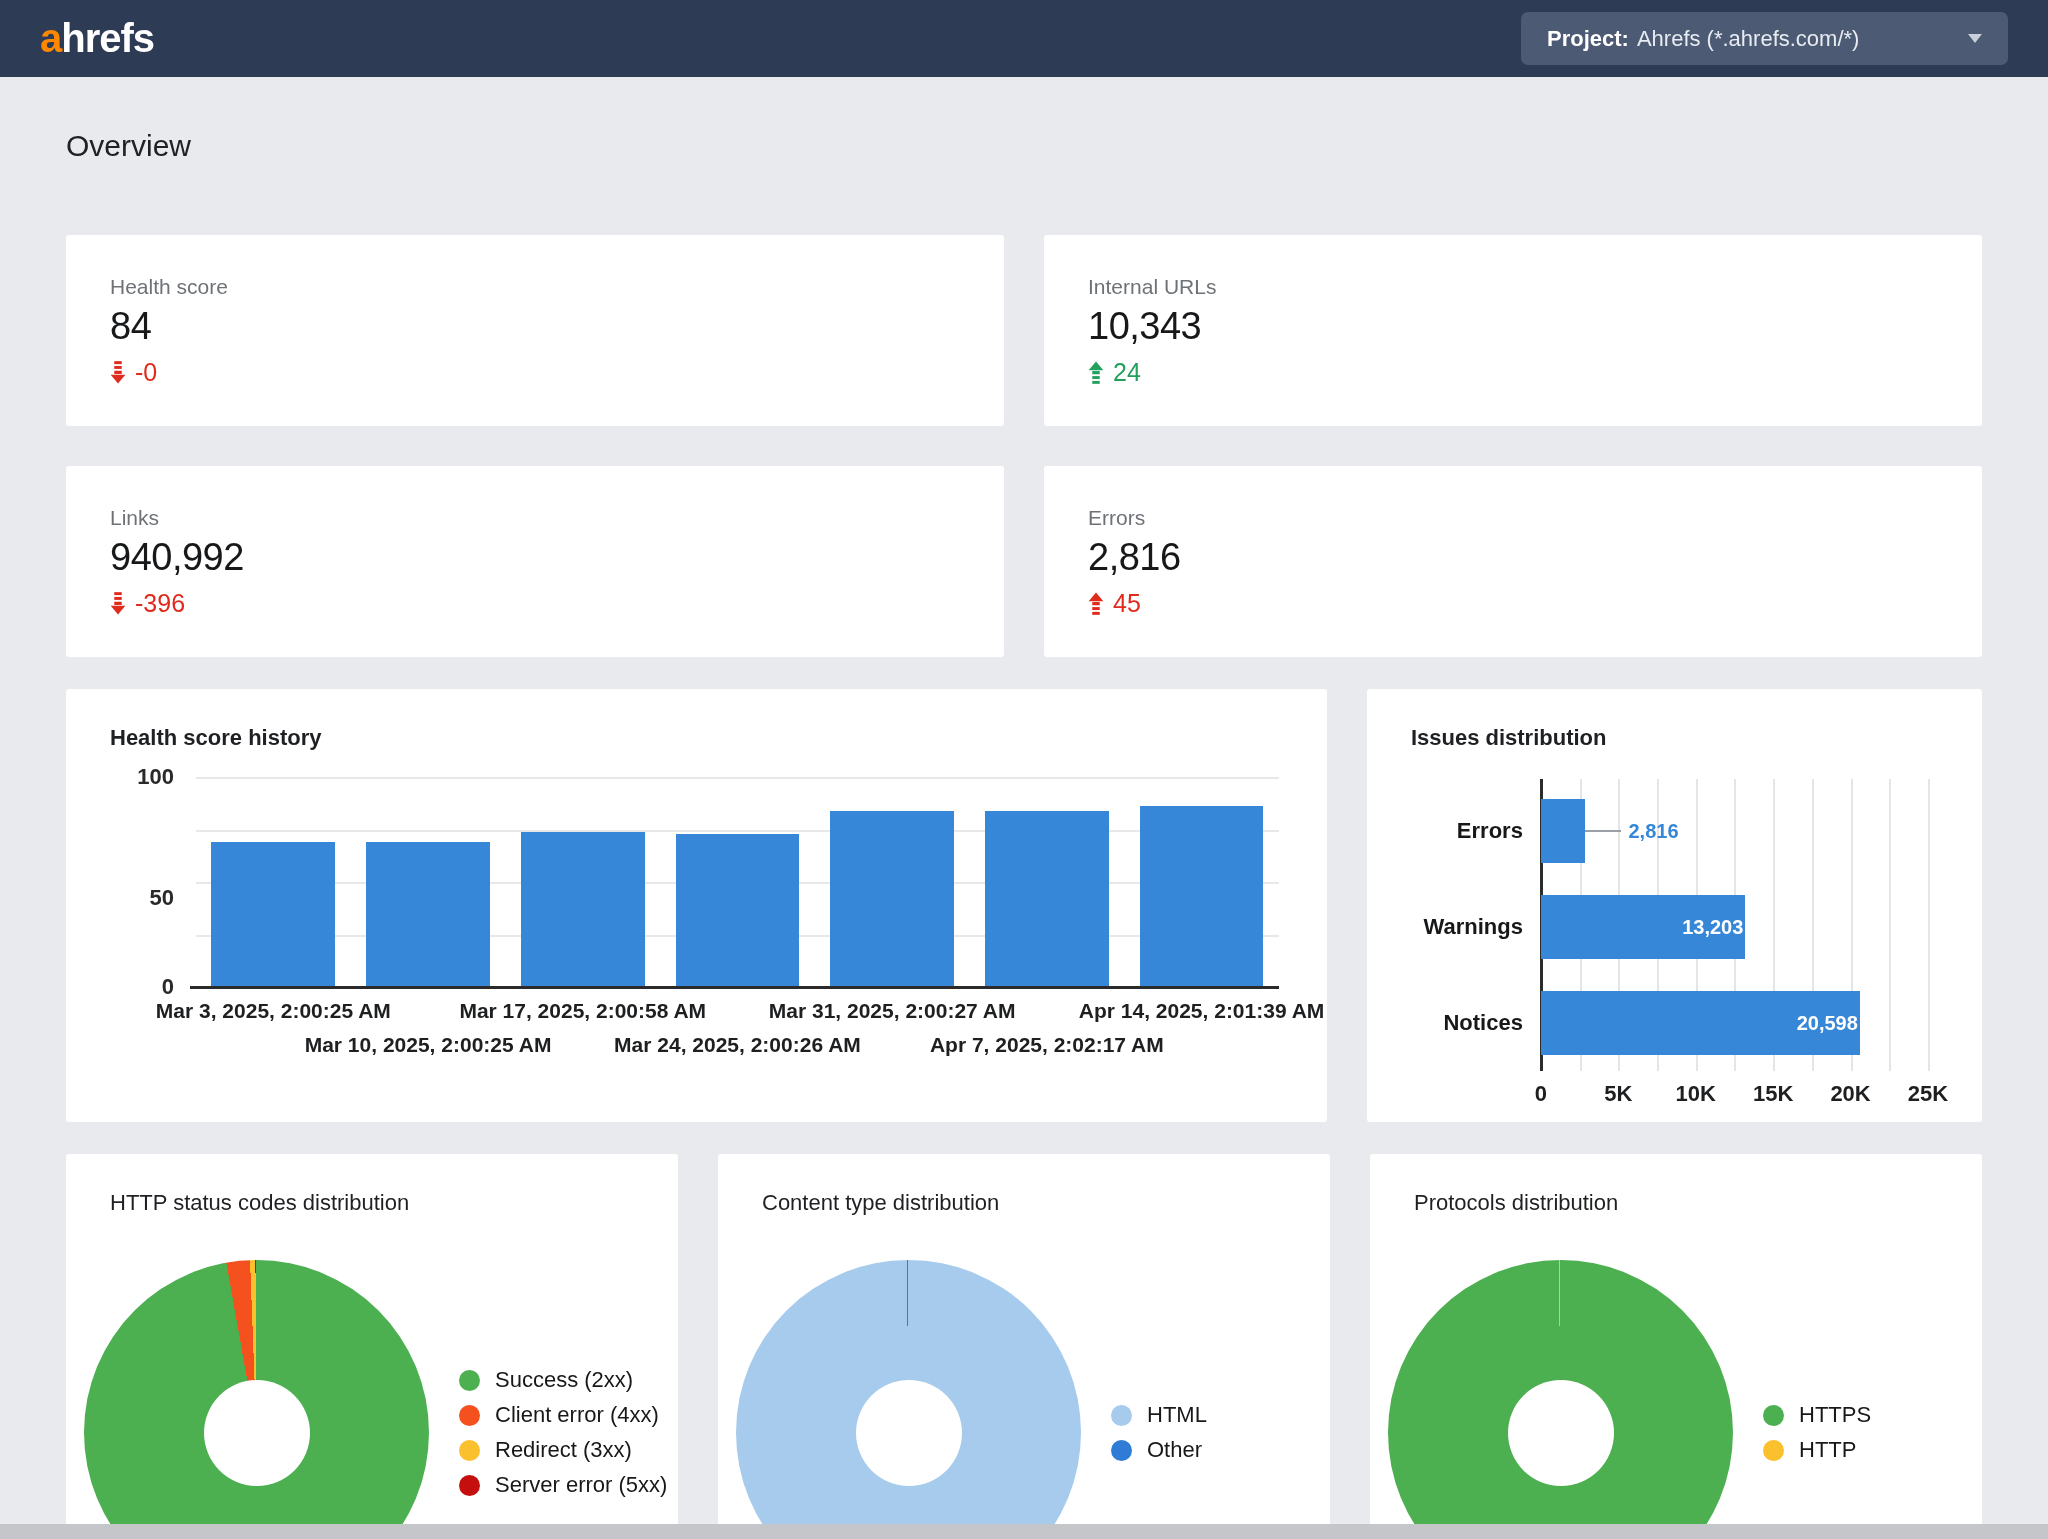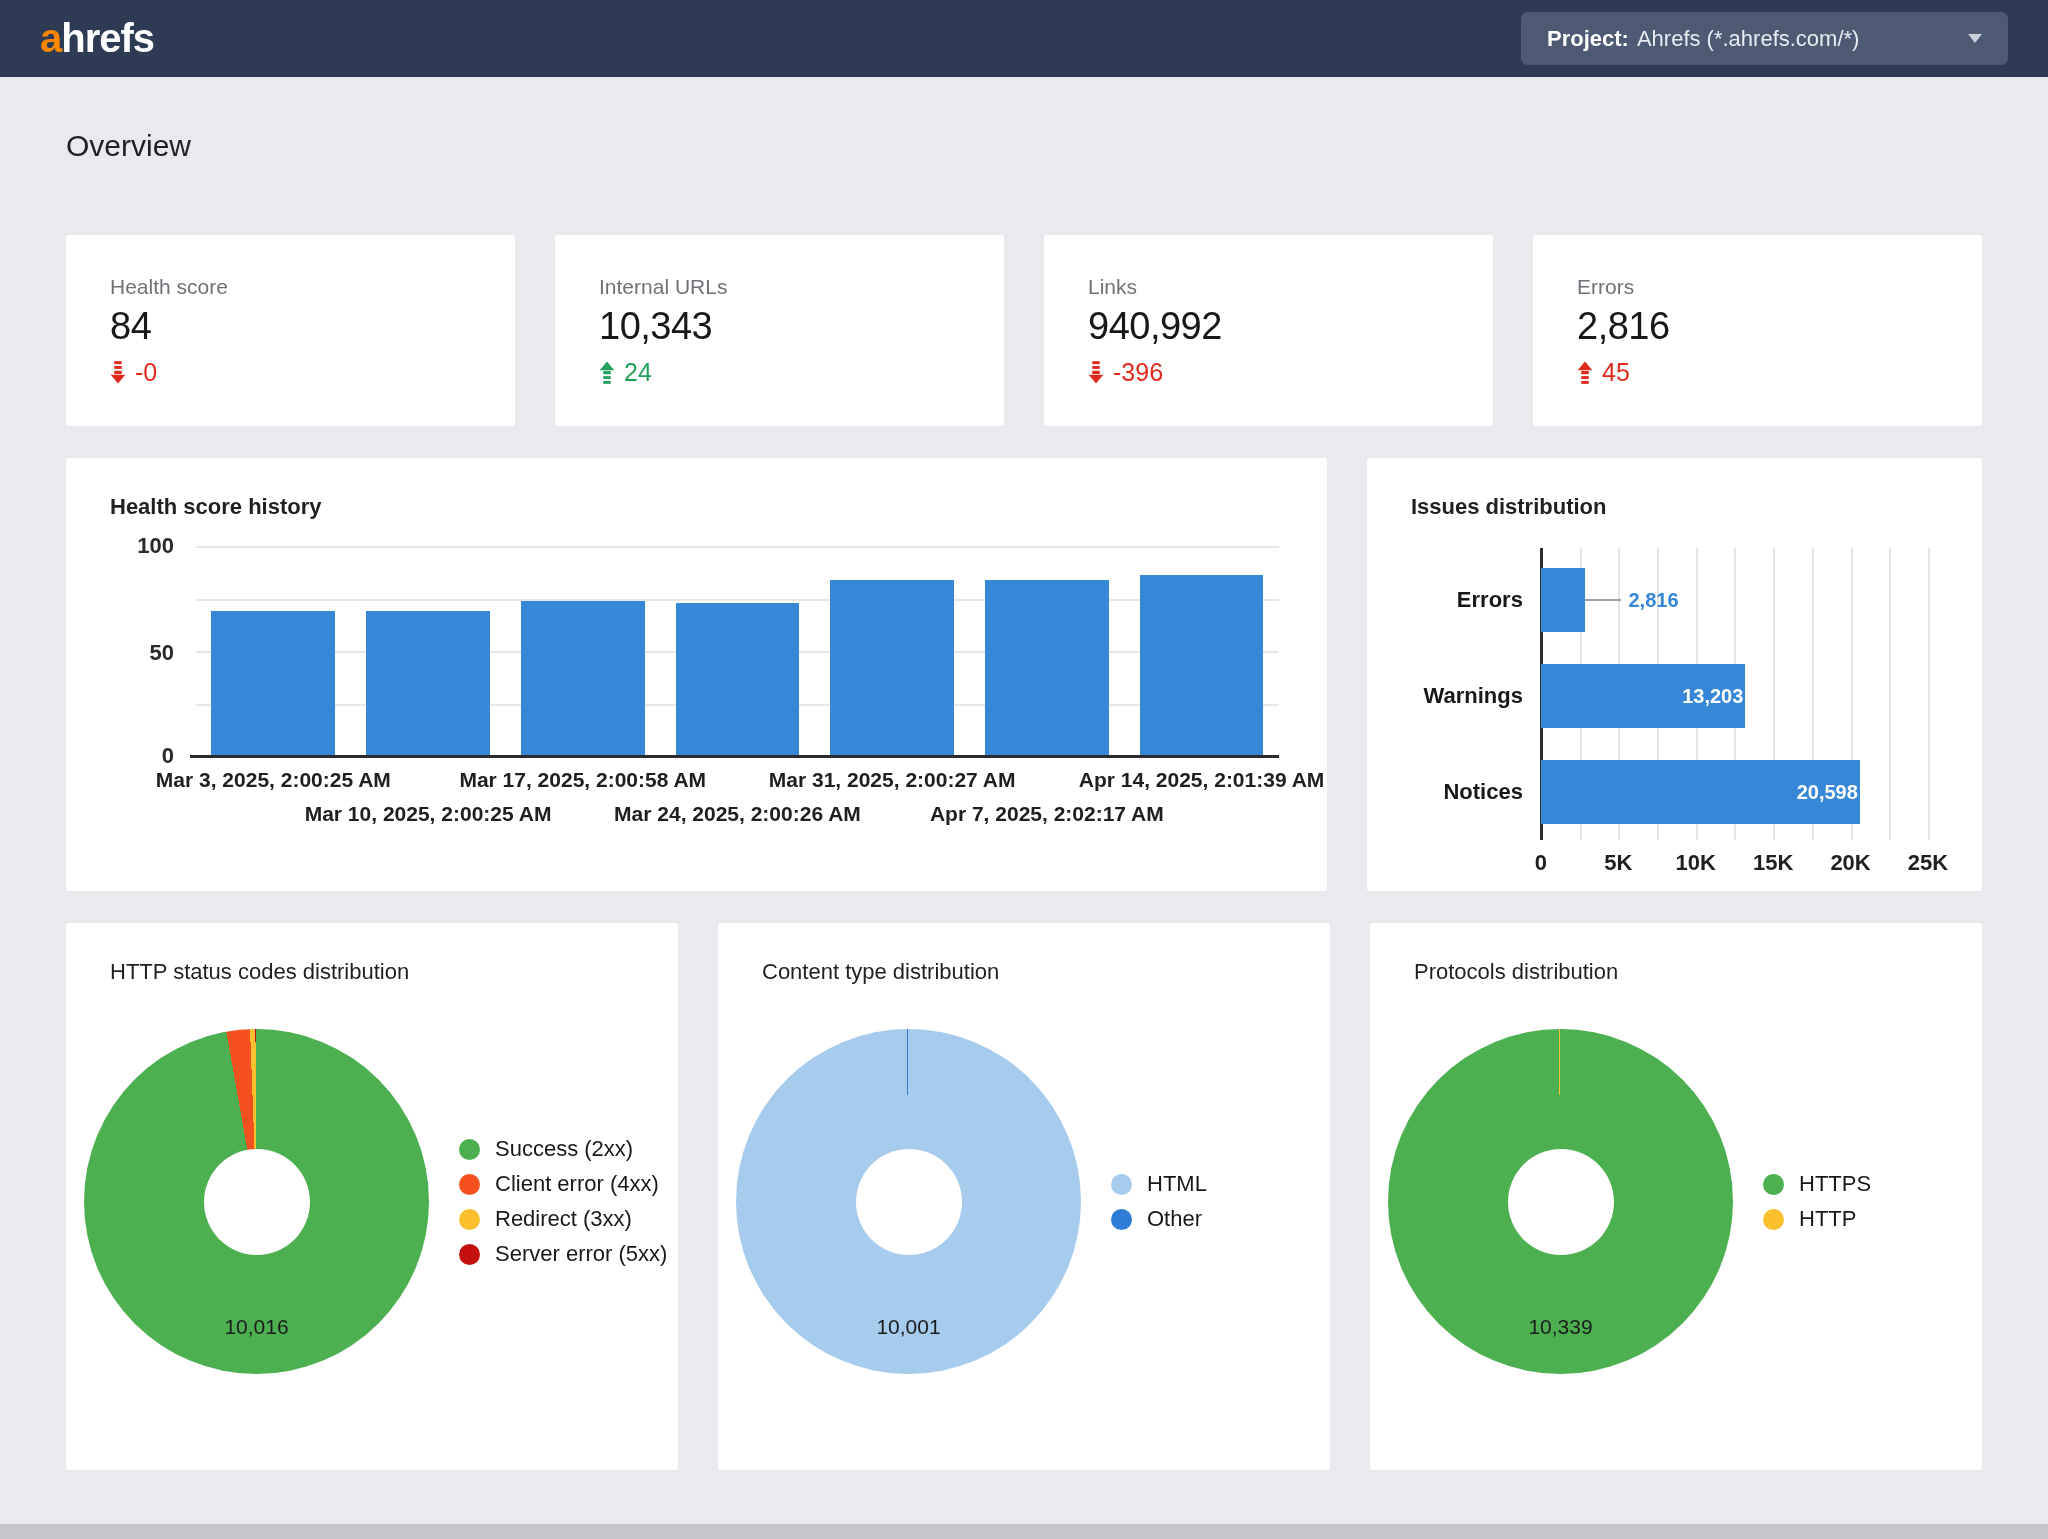--- a/index.html
+++ b/index.html
@@ -31,21 +31,21 @@
   .caret {
     width:0; height:0; border-left:7px solid transparent;
     border-right:7px solid transparent; border-top:9px solid #c9cfda;
   }
   
   .main { padding:0 66px; }
   h1 { margin-top:52px; font-size:30px; font-weight:500; color:#202124; }
   .card { background:#ffffff; border-radius:3px; }
   .card-title { font-size:22px; color:#1f2023; padding:36px 44px 0; }
   
-  .kpi-row { display:grid; grid-template-columns:repeat(4,1fr); gap:40px; margin-top:72px; }
+  .kpi-row { display:grid; grid-template-columns:repeat(2,1fr); gap:40px; margin-top:72px; }
   .kpi-card { height:191px; padding:40px 44px 0; }
   .kpi-label { font-size:21px; color:#6e7277; }
   .kpi-value { font-size:38px; font-weight:500; color:#17181a; margin-top:6px; letter-spacing:-0.5px; }
   .delta { margin-top:10px; font-size:25px; font-weight:500; display:flex; align-items:center; gap:9px; }
   .delta.negative { color:var(--red,#e02a1c); }
   .delta.positive { color:var(--green,#23a05c); }
   .delta .arrow { fill:currentColor; }
   .delta.up .arrow { transform:scaleY(-1); }
   
   .row2 { display:grid; grid-template-columns:2.05fr 1fr; gap:40px; margin-top:32px; }
@@ -166,21 +166,21 @@
 
   <div class="row2">
     <div class="card chart-card">
       <div class="card-title">Health score history</div>
       <div class="hs-chart" id="hsChart">
           <div class="hs-grid" style="top: 157.5px;"></div>
           <div class="hs-grid" style="top: 105px;"></div>
           <div class="hs-grid" style="top: 52.5px;"></div>
           <div class="hs-grid" style="top: 0px;"></div>
           <div class="hs-ylabel" style="top: 197px;">0</div>
-          <div class="hs-ylabel" style="top: 94px; text-align: right;">50</div>
+          <div class="hs-ylabel" style="top: 108px; text-align: right;">50</div>
           <div class="hs-ylabel" style="top: -13px;">100</div>
           <div class="hs-bars">
             <div class="hs-bar" style="left: calc(1.42857%); width: calc(11.4286%); height: 144.9px; background: rgb(55, 135, 216);"></div>
             <div class="hs-bar" style="left: calc(15.7143%); width: calc(11.4286%); height: 144.9px; background: rgb(55, 135, 216);"></div>
             <div class="hs-bar" style="left: calc(30%); width: calc(11.4286%); height: 155.4px; background: rgb(55, 135, 216);"></div>
             <div class="hs-bar" style="left: calc(44.2857%); width: calc(11.4286%); height: 153.3px; background: rgb(55, 135, 216);"></div>
             <div class="hs-bar" style="left: calc(58.5714%); width: calc(11.4286%); height: 176.4px; background: rgb(55, 135, 216);"></div>
             <div class="hs-bar" style="left: calc(72.8571%); width: calc(11.4286%); height: 176.4px; background: rgb(55, 135, 216);"></div>
             <div class="hs-bar" style="left: calc(87.1429%); width: calc(11.4286%); height: 180.6px; background: rgb(55, 135, 216);"></div>
           </div>

